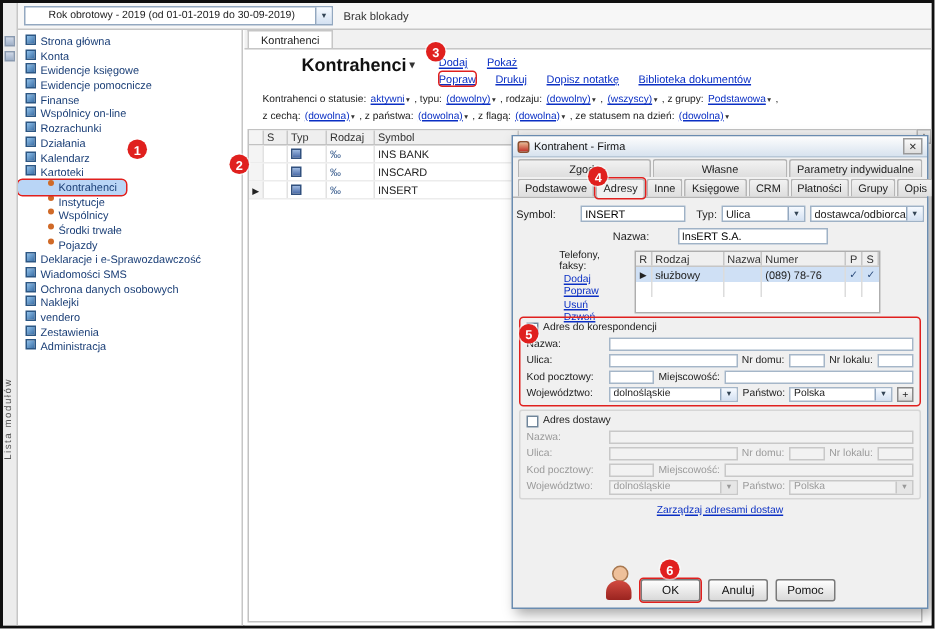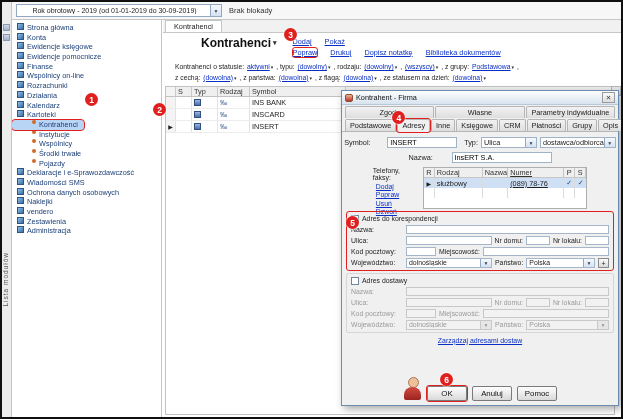--- a/index.html
+++ b/index.html
@@ -112,21 +112,21 @@
   .plink { color:#0a2fc4; text-decoration:underline; cursor:pointer; margin-left:3px; }
   .ptab { flex:1; border:1px solid #aeaeae; background:#fff; display:flex; flex-direction:column; overflow:hidden; }
   .phead { display:flex; height:10px; background:#efefef; border-bottom:1px solid #c6c6c6; flex:none; }
   .prow { display:flex; height:10px; flex:none; }
   .prow.selrow { background:#cfe0f5; }
   .pc { border-right:1px solid #dcdcdc; display:flex; align-items:center; padding-left:2px; overflow:hidden; }
   .phead .pc { border-right:1px solid #c6c6c6; color:#333; }
   .p-r { width:11px; flex:none; justify-content:center; padding-left:0; }
   .p-rodz { width:48px; flex:none; }
   .p-naz { flex:1; }
-  .p-num { width:56px; flex:none;text-decoration:underline; }
+  .p-num { width:56px; flex:none; }
   .p-p, .p-s { width:11px; flex:none; justify-content:center; padding-left:0; border-right:none; }
   .p-p { border-right:1px solid #dcdcdc; }
   .chk { color:#2a4a7a; font-size:7px; }
 
   .sect { border:1.6px solid #e0201e; border-radius:3px; padding:1px 4px 2px; position:relative; flex:none; }
   .sect2 { border:1px solid #d6d6d6; border-radius:2px; padding:1px 4px 2px; position:relative; flex:none; }
   .srow { display:flex; align-items:center; gap:3px; height:11px; font-size:6.9px; }
   .sl1 { width:52px; flex:none; }
   input.sinp { height:9px; background:#fff; border:1px solid #a5b6c8; min-width:0; flex:1;
                font-size:6.8px; font-family:"Liberation Sans",sans-serif; padding:0 2px; }

